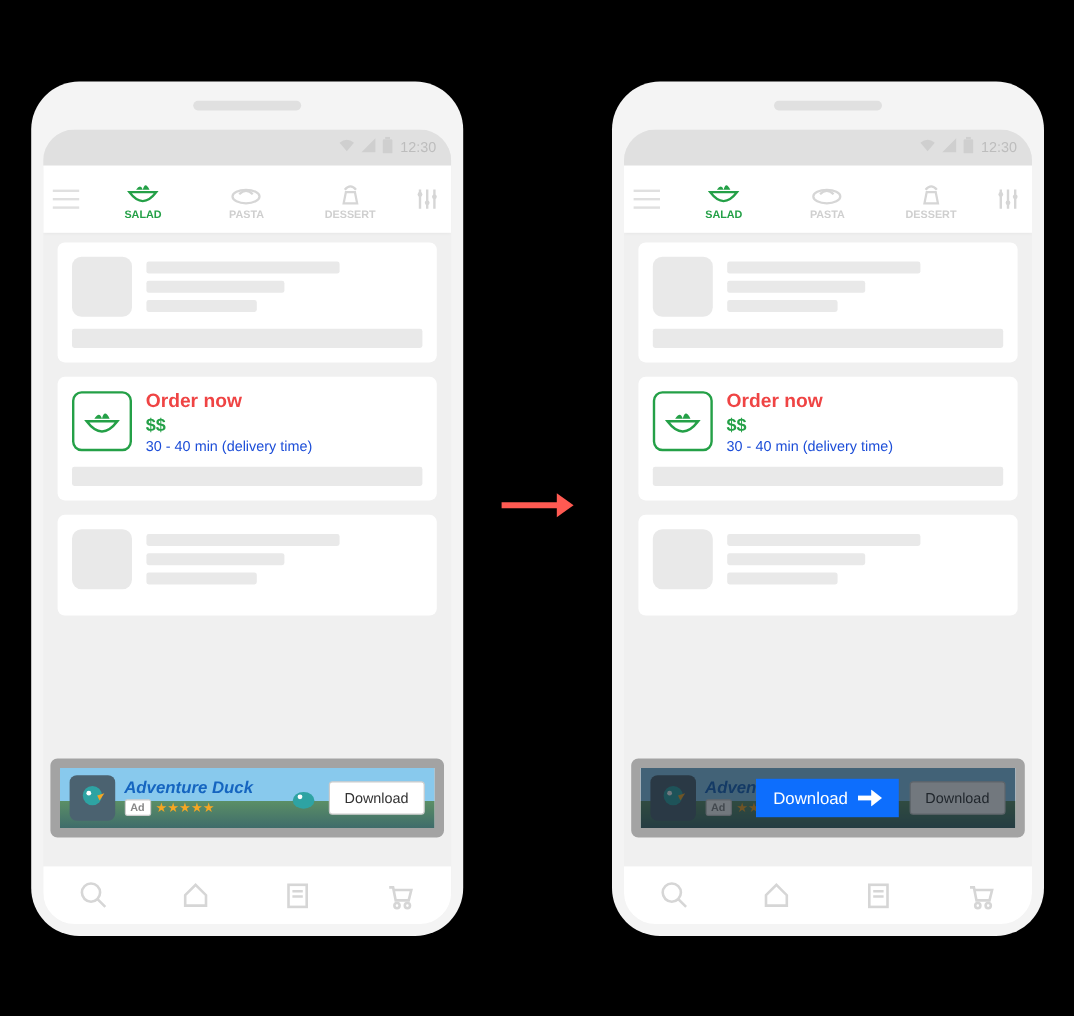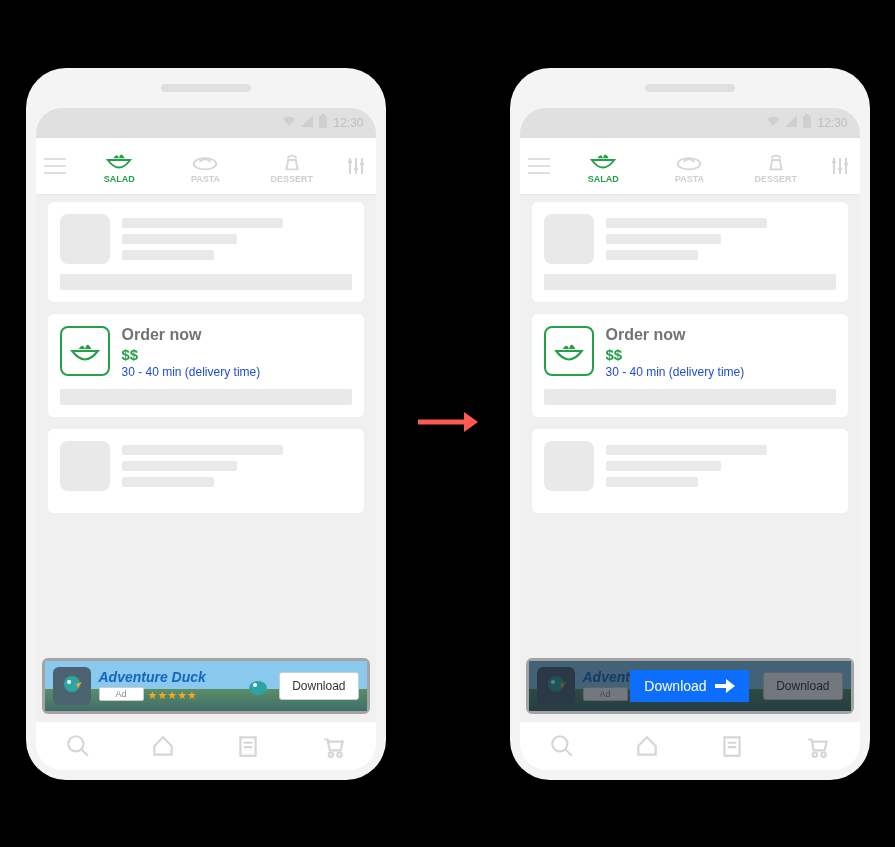--- a/index.html
+++ b/index.html
@@ -95,27 +95,27 @@
   width: 50px; height: 50px; background: #e9e9e9; border-radius: 8px;
   flex-shrink: 0; display: flex; align-items: center; justify-content: center;
 }
 .thumb.outline { border: 2px solid #24a047; background: #fff; }
 .lines { flex: 1; display: flex; flex-direction: column; gap: 6px; justify-content: center; }
 .line { height: 10px; background: #e9e9e9; border-radius: 2px; }
 .line.w70 { width: 70%; }
 .line.w50 { width: 50%; }
 .line.w40 { width: 40%; }
 .line.full { width: 100%; height: 16px; }
-.order-title { font-size: 16px; font-weight: 700; color: #737373; }
+.order-title { font-size: 16px; font-weight: 700; color: #ef4444; }
 .order-price { font-size: 15px; font-weight: 700; color: #24a047; }
 .order-sub { font-size: 12px; color: #1d4ed8; }
 
 .ad-wrap {
-  margin: 0 6px 8px 6px;
-  border: 3px solid #a3a3a3;
+  margin: 0 6px 24px 6px;
+  border: 8px solid #a3a3a3;
   border-radius: 6px;
   position: relative;
 }
 .ad-banner {
   height: 50px;
   background: linear-gradient(#88c9ed 0%, #88c9ed 55%, #5b8f66 55%, #3f6c6b 100%);
   display: flex;
   align-items: center;
   padding: 0 8px;
   gap: 8px;
@@ -123,22 +123,22 @@
   overflow: hidden;
 }
 .ad-app-icon {
   width: 38px; height: 38px; background: #4b6270; border-radius: 6px;
   display: flex; align-items: center; justify-content: center;
 }
 .ad-text { flex: 1; display: flex; flex-direction: column; }
 .ad-title { color: #1565c0; font-size: 14px; font-weight: 800; font-style: italic; }
 .ad-meta { display: flex; align-items: center; gap: 4px; }
 .ad-badge {
-  background: #fff; color: #888; font-size: 9px; font-weight: 400;
-  padding: 1px 16px; border-radius: 2px; border: 1px solid #ccc;
+  background: #fff; color: #888; font-size: 9px; font-weight: 700;
+  padding: 1px 4px; border-radius: 2px; border: 1px solid #ccc;
 }
 .star { color: #f6a623; font-size: 11px; }
 .ad-cta {
   background: #fff; color: #333; font-size: 12px; font-weight: 500;
   padding: 6px 12px; border-radius: 3px; border: 1px solid #ccc;
 }
 .ad-overlay {
   position: absolute;
   inset: 0;
   background: rgba(20,30,40,0.6);

